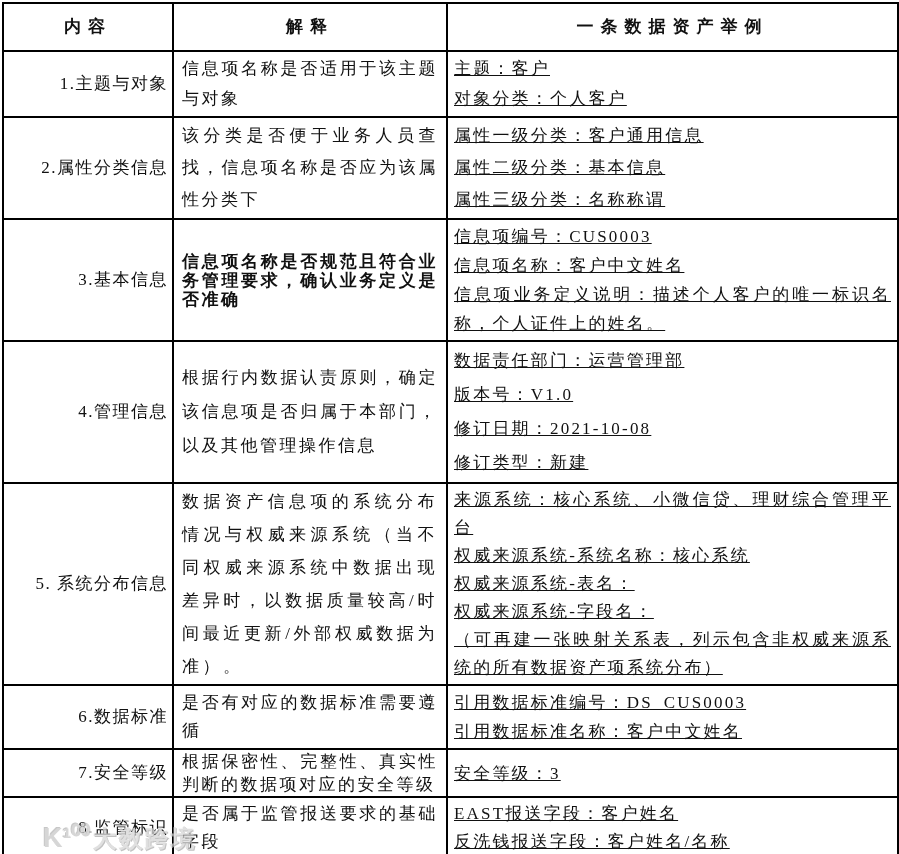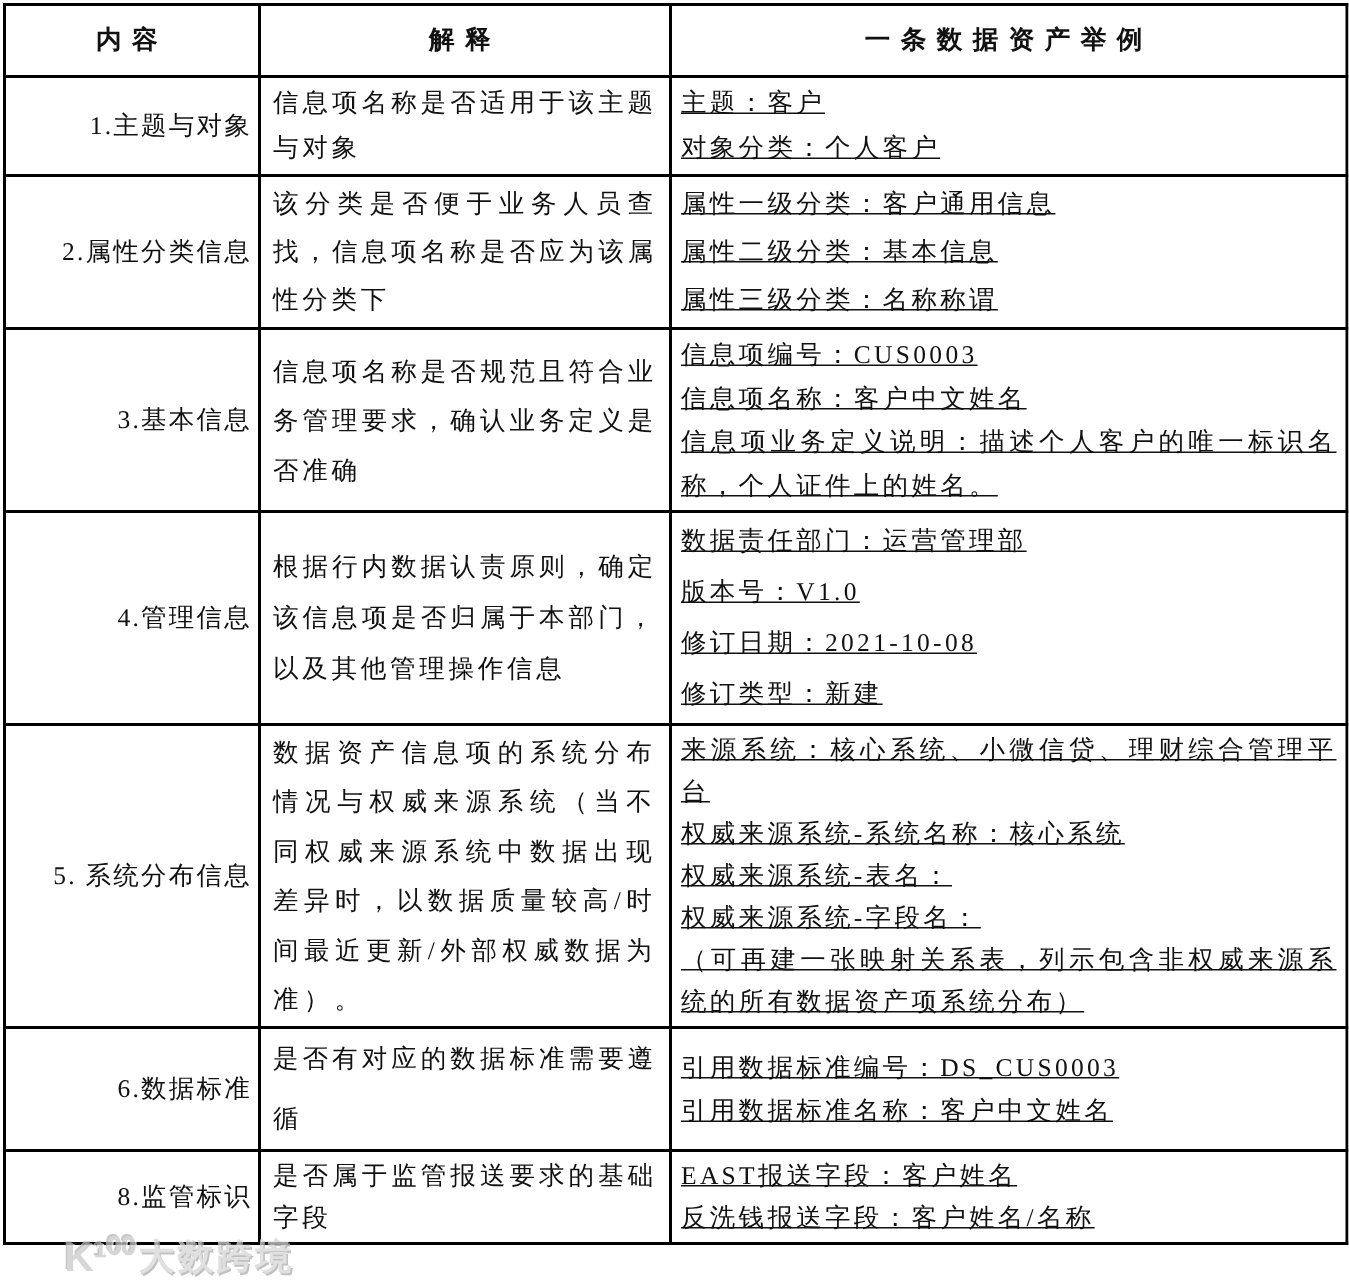--- a/index.html
+++ b/index.html
@@ -62,24 +62,24 @@
     padding: 2px 6px;
     text-decoration: underline;
   }
   td.c-example .line {
     text-align: justify;
     text-justify: inter-ideograph;
   }
   
   tr.r0 td { height: 62px; }  tr.r0 .c-explain { line-height: 30px; } tr.r0 .c-example .line { line-height: 30px; }
   tr.r1 td { height: 97px; }  tr.r1 .c-explain { line-height: 32px; } tr.r1 .c-example .line { line-height: 32px; }
-  tr.r2 td { height: 120px; } tr.r2 .c-explain { line-height: 33px; } tr.r2 .c-example .line { line-height: 29px; }
+  tr.r2 td { height: 120px; } tr.r2 .c-explain { line-height: 19px; font-weight: bold; } tr.r2 .c-example .line { line-height: 29px; }
   tr.r3 td { height: 138px; } tr.r3 .c-explain { line-height: 34px; border-radius: 15px; } tr.r3 .c-example .line { line-height: 34px; }
   tr.r4 td { height: 201px; } tr.r4 .c-explain { line-height: 33px; letter-spacing: 3.5px; } tr.r4 .c-example .line { line-height: 28px; }
-  tr.r5 td { height: 60px; }  tr.r5 .c-explain { line-height: 40px; } tr.r5 .c-example .line { line-height: 29px; }
+  tr.r5 td { height: 60px; }  tr.r5 .c-explain { line-height: 28px; } tr.r5 .c-example .line { line-height: 29px; }
   tr.r6 td { height: 47px; }  tr.r6 .c-explain { line-height: 23px; } tr.r6 .c-example .line { line-height: 23px; }
   tr.r7 td { height: 59px; }  tr.r7 .c-explain { line-height: 28px; } tr.r7 .c-example .line { line-height: 28px; }
 
   .watermark {
     position: absolute;
     left: 3px;
     bottom: 4px;
     display: flex;
     align-items: flex-end;
     pointer-events: none;
@@ -172,20 +172,27 @@
         </td>
       </tr>
       <tr class="r5">
         <td class="c-name">6.数据标准</td>
         <td class="c-explain">是否有对应的数据标准需要遵循</td>
         <td class="c-example">
           <div class="line">引用数据标准编号：DS_CUS0003</div>
           <div class="line">引用数据标准名称：客户中文姓名</div>
         </td>
       </tr>
+      <tr class="r6">
+        <td class="c-name">7.安全等级</td>
+        <td class="c-explain">根据保密性、完整性、真实性判断的数据项对应的安全等级</td>
+        <td class="c-example">
+          <div class="line">安全等级：3</div>
+        </td>
+      </tr>
       <tr class="r7">
         <td class="c-name">8.监管标识</td>
         <td class="c-explain">是否属于监管报送要求的基础字段</td>
         <td class="c-example">
           <div class="line">EAST报送字段：客户姓名</div>
           <div class="line">反洗钱报送字段：客户姓名/名称</div>
         </td>
       </tr>
     </tbody>
   </table>

